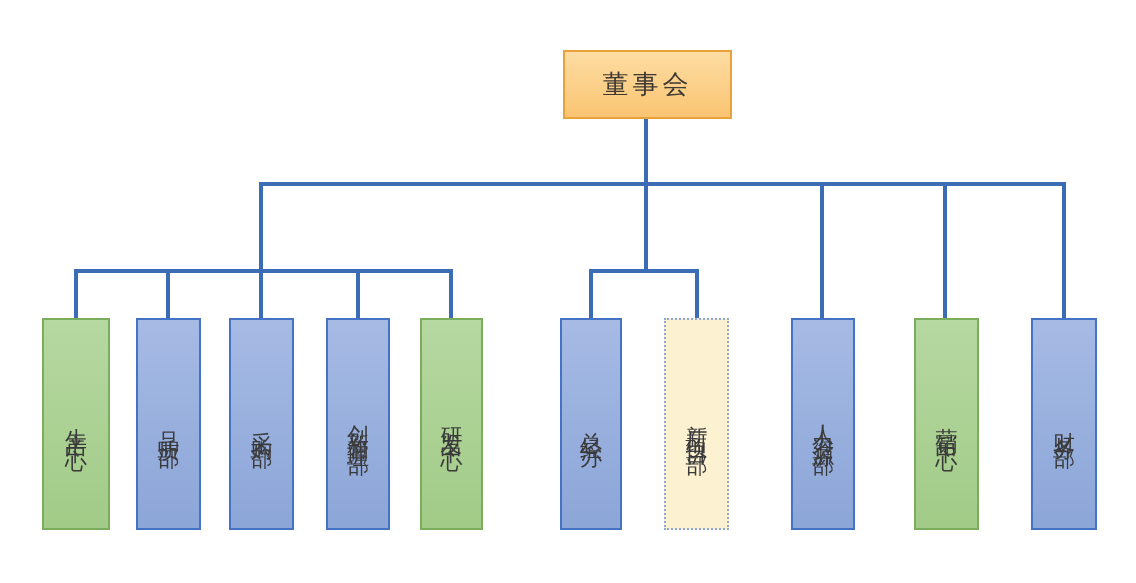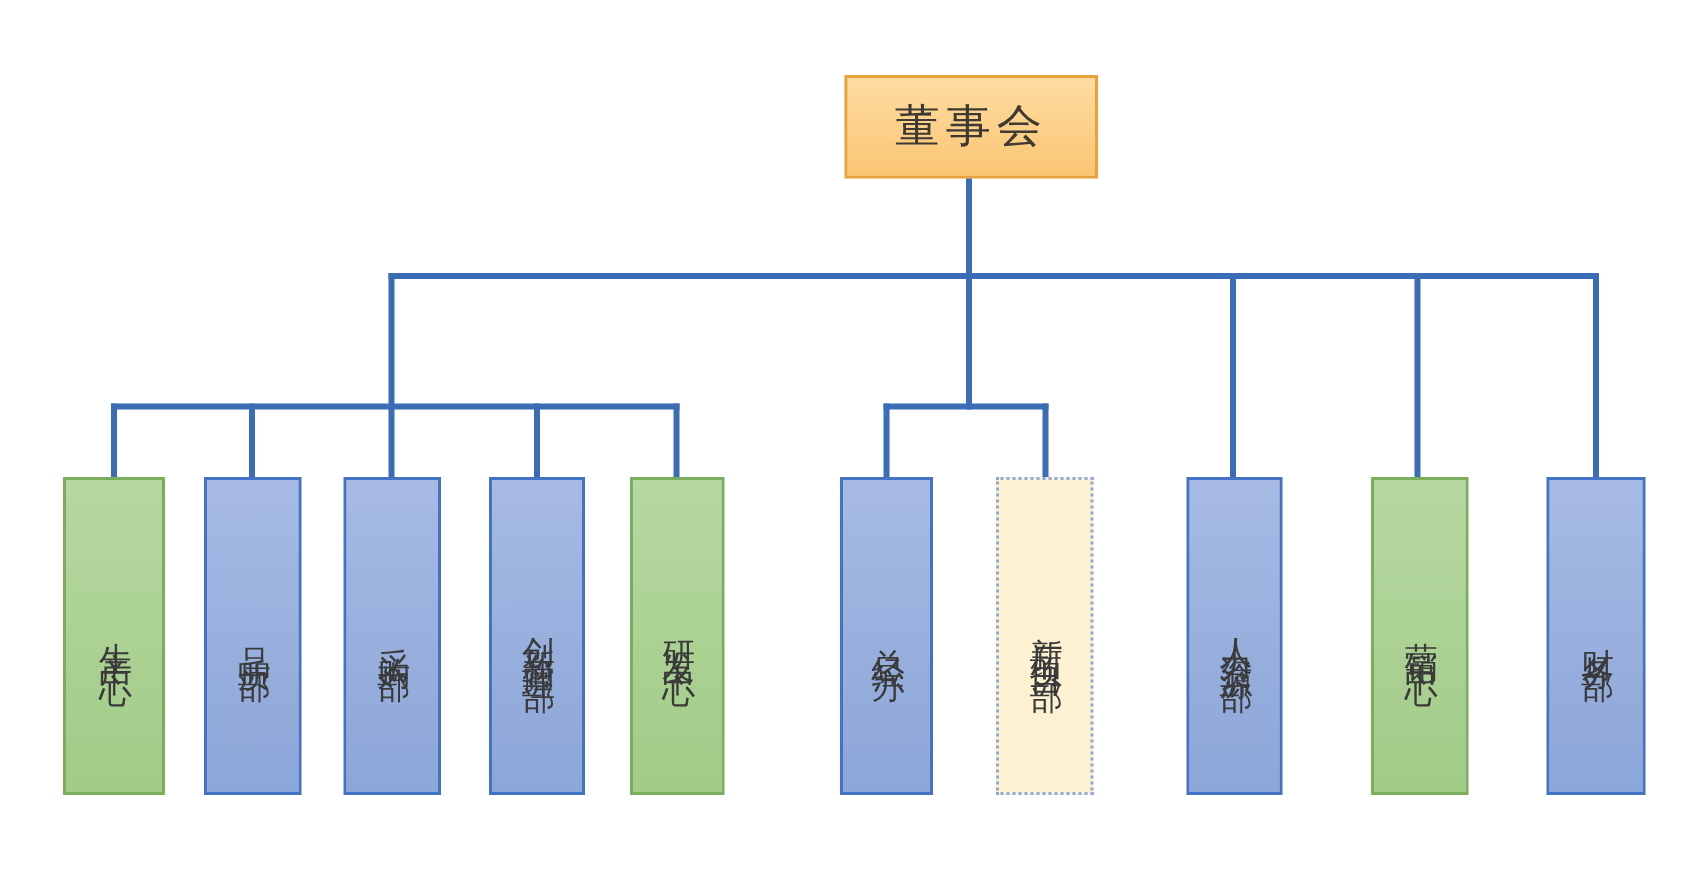--- a/index.html
+++ b/index.html
@@ -43,21 +43,21 @@
   
   .root-node{
     position:absolute;
     left:563px;top:50px;width:169px;height:69px;
     box-sizing:border-box;
     background:linear-gradient(180deg,#FDDCA2 0%,#FAC572 100%);
     border:2px solid #E9A23B;
     display:flex;align-items:center;justify-content:center;
   }
   .root-label{
-    font-size:30px;
+    font-size:26px;
     letter-spacing:4px;
     color:#3E3933;
   }
 </style>
 </head>
 <body>
 
 <div id="canvas">
 
   <div class="root-node">

